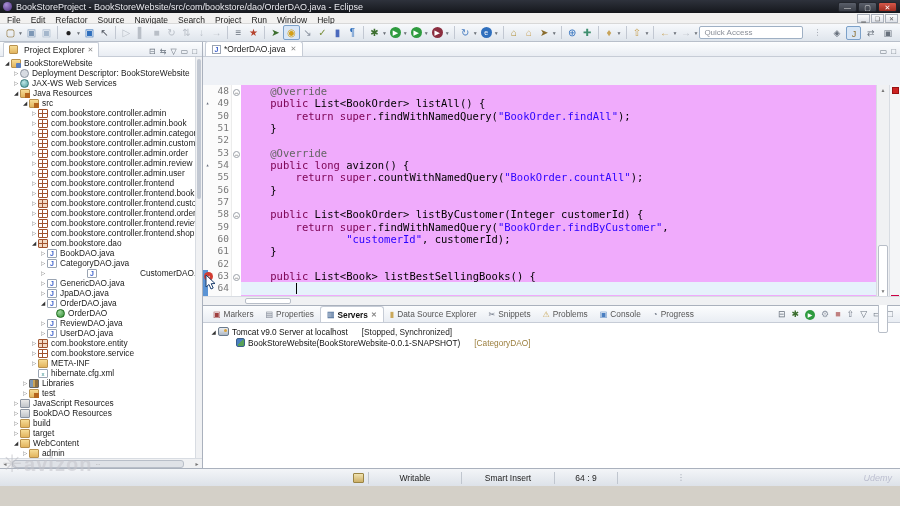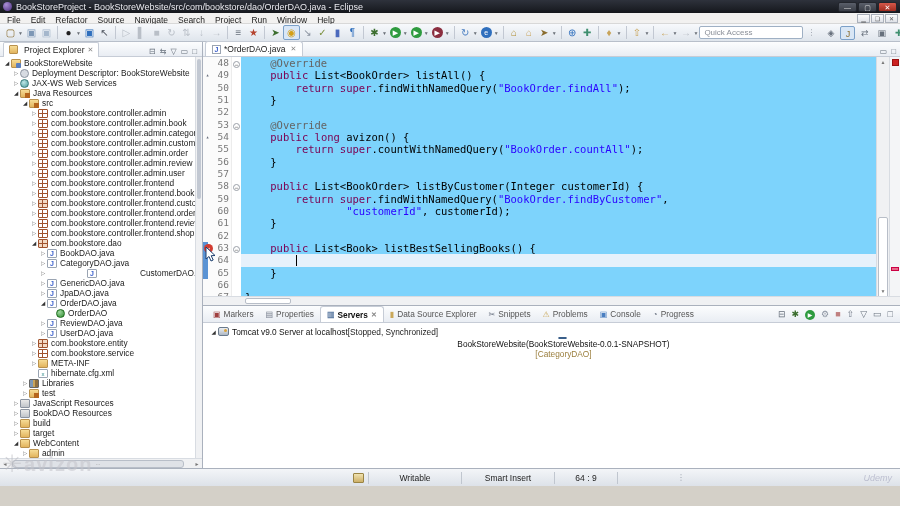--- a/index.html
+++ b/index.html
@@ -22,21 +22,21 @@
 
   
   .toolbar { height:18px; background:linear-gradient(#f7f9fc,#dfe5ec); border-bottom:1px solid #b8bfca; display:flex; align-items:center; padding:0 3px; flex:none; }
   .tico { display:flex; align-items:center; height:15px; padding:0 1px; border-radius:2px; flex:none; }
   .tico .g { font-size:10px; line-height:13px; width:13px; text-align:center; }
   .tico .g.circ { width:11px; height:11px; line-height:11px; border-radius:50%; color:#fff; font-size:7px; margin:0 1px; }
   .tico .drop { font-size:5px; color:#6a7077; margin-left:1px; }
   .tico.hl { background:#d9e7f7; border:1px solid #7ba0c8; }
   .tsep { width:1px; height:13px; background:#c2c8d2; margin:0 3px; flex:none; }
   .toolbar .spacer { flex:1; }
-  .quick-access { width:104px; height:13px; background:#fff; border:1px solid #9fb0c4; border-radius:2px; font-size:8px; color:#8a8f98; line-height:12px; padding-left:4px; flex:none; }
+  .quick-access { width:104px; height:13px; background:#fff; border:1px solid #9fb0c4; border-radius:2px; font-size:8px; color:#8a8f98; line-height:12px; padding-left:4px; margin-right:6px; flex:none; }
   .persp { display:flex; align-items:center; gap:2px; margin-left:4px; flex:none; }
   .persp .p { width:15px; height:14px; text-align:center; font-size:9px; line-height:14px; border-radius:2px; }
   .persp .p.active { background:#d8e6f5; border:1px solid #7ba0c8; }
 
   
   .main { flex:1; display:flex; min-height:0; background:#eef1f6; }
 
   
   .explorer { width:203px; flex:none; display:flex; flex-direction:column; border-right:1px solid #aab1bd; background:#fff; }
   .view-header { height:15px; background:linear-gradient(#fcfdfe,#e9edf3); border-bottom:1px solid #c6ccd6; display:flex; align-items:center; padding:0 3px; flex:none; }
@@ -72,21 +72,21 @@
 
   
   .rightcol { flex:1; display:flex; flex-direction:column; min-width:0; }
   .edtabs { height:15px; background:linear-gradient(#fcfdfe,#e9edf3); border-bottom:1px solid #c6ccd6; display:flex; align-items:flex-end; padding:0 2px; flex:none; }
   .edtab { display:flex; align-items:center; gap:3px; height:15px; background:#fff; border:1px solid #c6ccd6; border-bottom:none; border-radius:3px 3px 0 0; padding:0 6px; font-size:8.5px; color:#222; }
   .edtab .jic { width:9px; height:9px; background:#fff; border:1px solid #9aa4b2; font-size:7px; font-weight:bold; color:#3a5fcd; text-align:center; line-height:8px; }
   .edtab .x { font-size:7px; color:#888; margin-left:2px; }
   .edtabs .spacer { flex:1; }
 
   
-  .editor { flex:1; display:flex; min-height:0; background:#7dd3fc; position:relative; }
+  .editor { flex:1; display:flex; min-height:0; background:#f0abfc; position:relative;margin-top:28px; }
   .codewrap { flex:1; overflow:hidden; position:relative; font-family:"DejaVu Sans Mono",monospace; font-size:10.5px; line-height:12.33px; }
   .cl { display:flex; height:12.33px; }
   .ann { width:9px; flex:none; text-align:center; font-size:6px; color:#6b7280; background:#fbfbfb; }
   .num { width:19px; flex:none; text-align:right; padding-right:2px; color:#787878; background:#fbfbfb; font-size:9.5px; }
   .foldc { width:10px; flex:none; text-align:center; background:#fff; border-left:1px solid #ececec; }
   .fc { display:inline-block; width:7px; height:7px; border:1px solid #9aa0a8; border-radius:50%; font-size:6px; line-height:5px; color:#555; font-style:normal; margin-top:2px; background:#fff; }
   .codec { flex:1; white-space:pre; padding-left:4px; }
   .codec.cur { background:#e6f1fb; }
   .k { color:#7b0052; font-weight:normal; }
   .s { color:#2a00ff; }
@@ -116,21 +116,21 @@
   .vtab .x { font-size:7px; color:#888; }
   .vtabs .spacer { flex:1; }
   .vtico { font-size:9px; padding:0 3px; line-height:16px; }
   .vtico .circ { display:inline-block; width:10px; height:10px; line-height:10px; border-radius:50%; color:#fff; font-size:6px; text-align:center; }
   .vbody { flex:1; padding:3px 0 0 6px; overflow:hidden; }
   .srow { height:11px; display:flex; align-items:center; font-size:8.3px; color:#111; white-space:nowrap; }
   .srow .arr { width:9px; font-size:5.5px; color:#333; text-align:center; }
   .ic-tomcat { width:11px; height:9px; background:linear-gradient(#eceef1,#aeb8c4); border:1px solid #6a7a8c; border-radius:2px; margin-right:3px; position:relative; }
   .ic-tomcat::after { content:""; position:absolute; right:1px; top:1px; width:3px; height:3px; background:#d9a23a; border-radius:50%; }
   .ic-webapp { width:9px; height:9px; border-radius:2px; background:linear-gradient(135deg,#4a7fc1 50%,#58a158 50%); border:1px solid #3a5f8a; margin-right:3px; }
-  .sstate { margin-left:0; color:#222;text-align:center; }
+  .sstate { margin-left:14px; color:#222;text-align:center; }
   .sstate.olive { color:#9b7f3e; }
 
   
   .statusbar { height:18px; background:linear-gradient(#f3f5f8,#dde2e9); border-top:1px solid #aab1bd; display:flex; align-items:center; font-size:8.5px; color:#222; flex:none; }
   .st-sep { width:1px; height:12px; background:#c0c6cf; }
   .st-cell { padding:0 10px; text-align:center; }
   .st-icon { width:11px; height:10px; background:linear-gradient(#f0e2b0,#cdb068); border:1px solid #9a8444; border-radius:1px; margin:0 4px 0 8px; }
   .st-grip { color:#9aa0aa; font-size:8px; padding:0 4px; }
 
   
@@ -749,21 +749,21 @@
           <span class="spacer"></span>
           <span id="views-toolbar"><span class="vtico" style="color: rgb(103, 112, 124);">⊟</span><span class="vtico" style="color: rgb(60, 110, 47);">✱</span><span class="vtico"><span class="circ" style="background: rgb(46, 155, 63);">▶</span></span><span class="vtico" style="color: rgb(138, 147, 160);">⚙</span><span class="vtico" style="color: rgb(192, 128, 128);">■</span><span class="vtico" style="color: rgb(110, 118, 133);">⇧</span><span class="vtico" style="color: rgb(103, 112, 124);">▽</span><span class="vtico" style="color: rgb(103, 112, 124);">▭</span><span class="vtico" style="color: rgb(103, 112, 124);">□</span></span>
         </div>
         <div class="vbody" id="servers-body">
             <div class="srow" style="padding-left: 0px;">
               <span class="arr">◢</span>
               <span class="ic-tomcat"></span>
               <span>Tomcat v9.0 Server at localhost</span>
               <span class="sstate"> [Stopped, Synchronized]</span>
             </div>
-            <div class="srow" style="padding-left: 18px; flex-direction: column;">
+            <div class="srow" style="padding-left: 18px;">
               <span class="arr"></span>
               <span class="ic-webapp"></span>
               <span>BookStoreWebsite(BookStoreWebsite-0.0.1-SNAPSHOT)</span>
               <span class="sstate olive"> [CategoryDAO]</span>
             </div>
           </div>
       </div>
     </div>
   </div>
 

